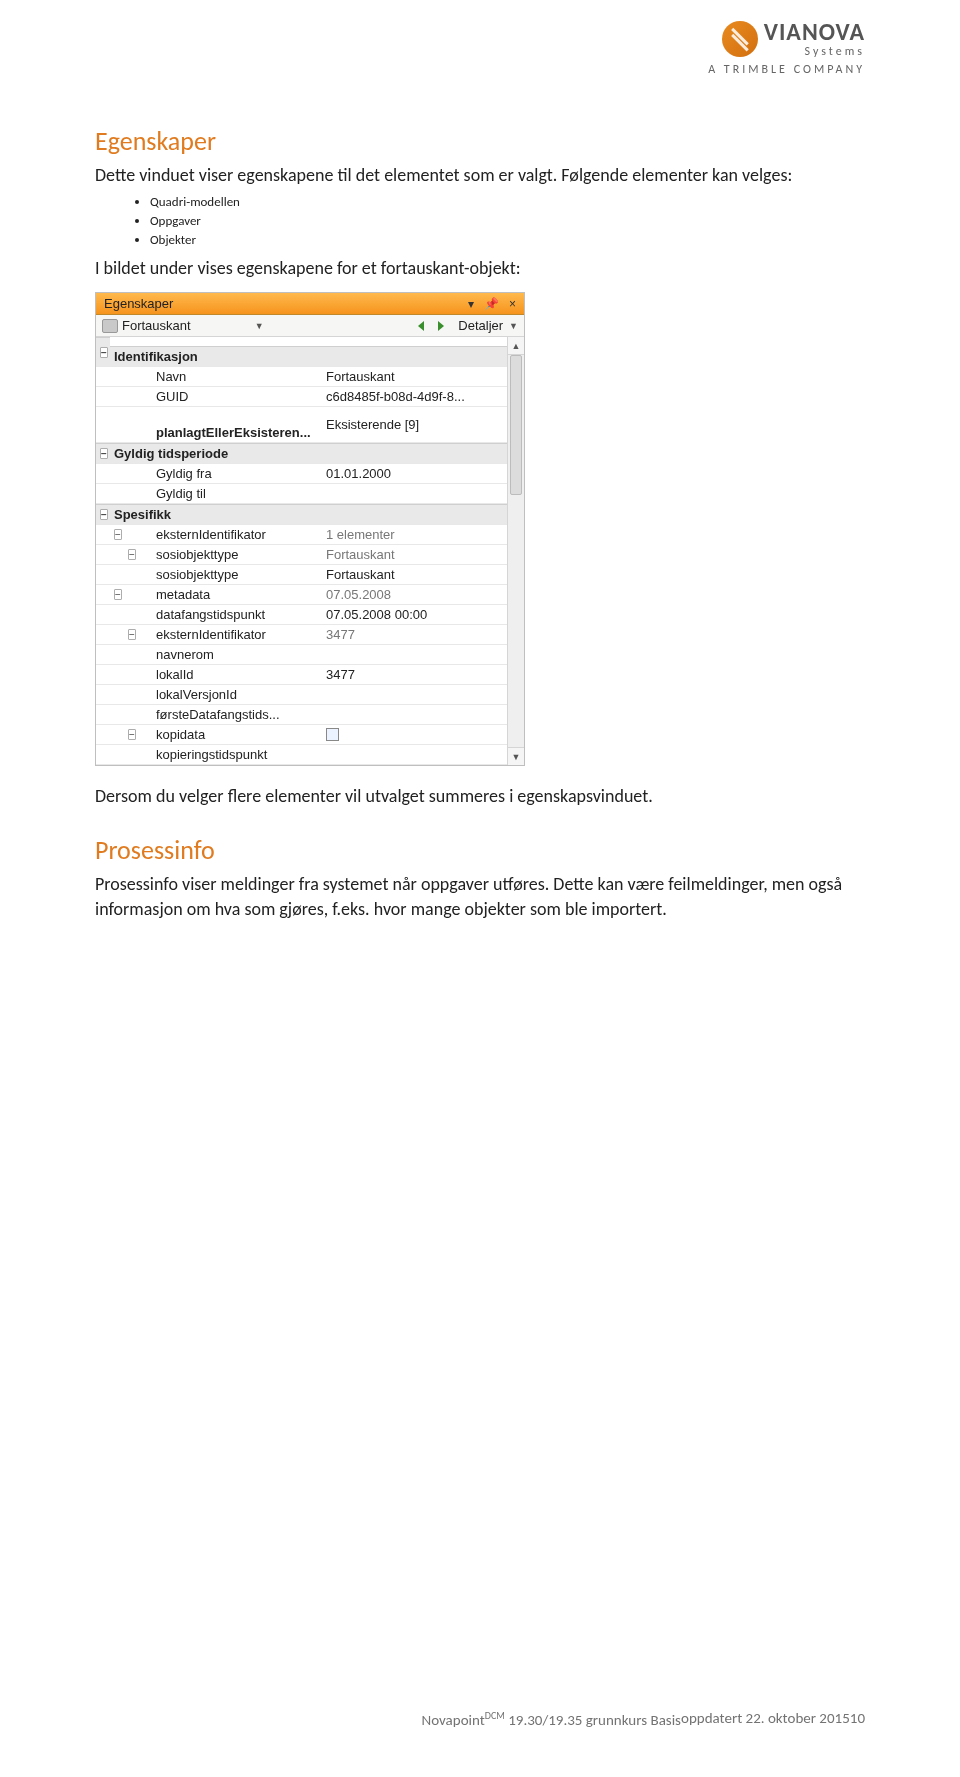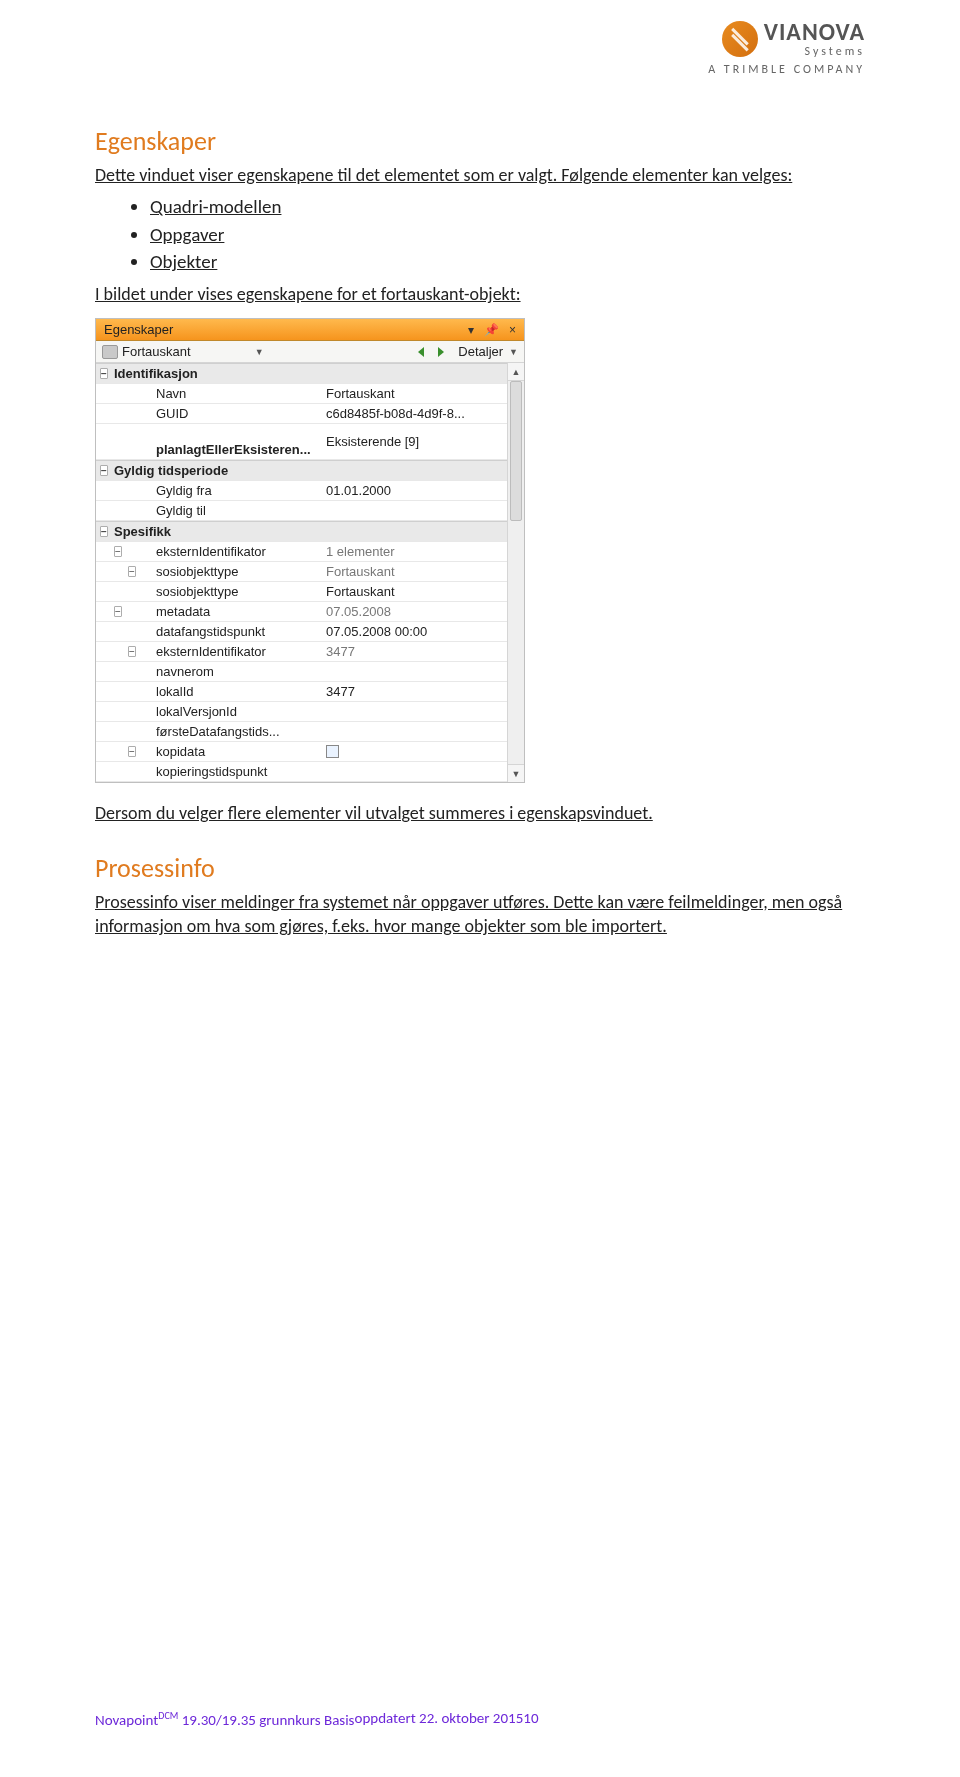--- a/index.html
+++ b/index.html
@@ -45,23 +45,23 @@
   .logo-tagline { font-size: 12px; color: #666; letter-spacing: 3px; margin-top: 4px; }
 
   h2.section-heading {
     color: #e07b1f;
     font-size: 26px;
     font-weight: 400;
     margin-top: 85px;
     margin-bottom: 6px;
   }
   h2.section-heading.later { margin-top: 26px; }
-  p.body-text { font-size: 18px; line-height: 1.35; margin-bottom: 6px; text-decoration: underline; }
+  p.body-text { font-size: 18px; line-height: 1.35; margin-bottom: 6px; }
   ul.bullets { margin: 4px 0 6px 55px; }
-  ul.bullets li { font-size: 19px; line-height: 1.45; text-decoration: underline; }
+  ul.bullets li { font-size: 13px; line-height: 1.45; }
 
   
   .panel {
     width: 430px;
     border: 1px solid #bfbfbf;
     font-family: "Segoe UI", Tahoma, sans-serif;
     font-size: 13px;
     color: #222;
     margin: 12px 0 18px 0;
     background: #fff;
@@ -137,23 +137,23 @@
     width:13px; height:13px; border:1px solid #888; background:#eaf3ff;
   }
 
   
   .footer {
     position: absolute;
     bottom: 48px;
     left: 95px;
     right: 95px;
     display: flex;
-    justify-content: flex-start;
+    justify-content: flex-end;
     font-size: 15px;
-    color: #6d28d9;
+    color: #737373;
   }
   .footer sup { font-size: 10px; }
 </style>
 </head>
 <body>
 
 <div class="logo-block">
   <div class="logo-row">
     <div class="logo-mark"></div>
     <div class="logo-text">
@@ -204,21 +204,21 @@
     </div>
   </div>
 
   <div class="panel-body">
     <div class="grid-wrap">
       <div class="grid">
 
         <div class="group-row">
             <span class="exp">−</span>
           </div>
-        <div class="group-row" style="grid-column: span 5;">Identifikasjon</div>
+        <div class="group-row" style="grid-column: span 5; margin-top: 9px;">Identifikasjon</div>
 
         <div></div>
           <div></div>
           <div></div>
           <div></div>
         <div>Navn</div>
         <div>Fortauskant</div>
 
         <div></div>
           <div></div>

